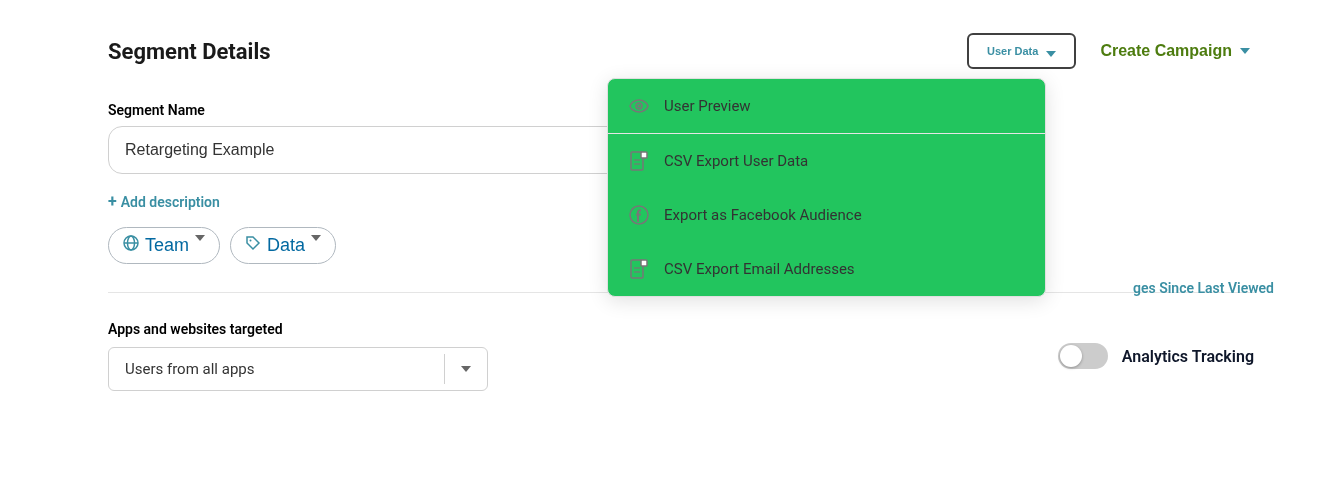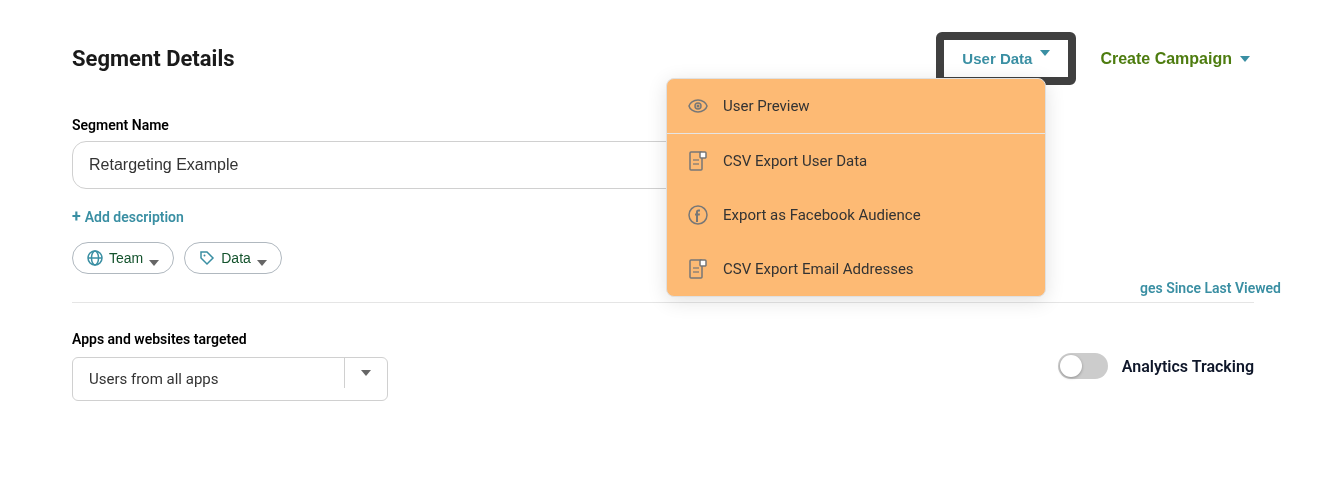--- a/index.html
+++ b/index.html
@@ -9,20 +9,21 @@
       color: #222;
       width: 1326px;
       height: 500px;
       overflow: hidden;
       position: relative;
     }
 
     .page-container {
       padding: 32px 72px;
       position: relative;
+      margin-left: 36px;
     }
 
     
     .header-row {
       display: flex;
       align-items: center;
       justify-content: space-between;
       margin-bottom: 32px;
     }
 
@@ -32,30 +33,30 @@
       color: #1a1a1a;
     }
 
     .header-buttons {
       display: flex;
       align-items: center;
       gap: 20px;
     }
 
     .btn-user-data {
-      border: 8px solid #404040;
+      border: 2px solid #404040;
       color: #3a8fa3;
       background: #fff;
       padding: 10px 18px;
       border-radius: 6px;
-      font-size: 15px;
-      font-weight: 600;
-      cursor: pointer;
-      display: flex;
-      align-items: flex-start;
+      font-size: 11px;
+      font-weight: 600;
+      cursor: pointer;
+      display: flex;
+      align-items: flex-end;
       gap: 8px;
     }
 
     .btn-create-campaign {
       border: none;
       color: #4d7c0f;
       background: #fff;
       padding: 10px 4px;
       font-size: 16px;
       font-weight: 600;
@@ -114,26 +115,26 @@
       display: flex;
       gap: 10px;
       margin-bottom: 28px;
     }
 
     .tag-btn {
       border: 1.5px solid #b0b8bf;
       background: #fff;
       border-radius: 20px;
       padding: 7px 14px;
-      font-size: 14px;
+      font-size: 18px;
       font-weight: 500;
-      color: #14532d;
-      cursor: pointer;
-      display: flex;
-      align-items: flex-end;
+      color: #0369a1;
+      cursor: pointer;
+      display: flex;
+      align-items: flex-start;
       gap: 6px;
     }
 
     
     .divider {
       border: none;
       border-top: 1px solid #e5e5e5;
       margin-bottom: 28px;
     }
 
@@ -142,25 +143,25 @@
       display: flex;
       align-items: center;
       justify-content: space-between;
       gap: 16px;
     }
 
     .apps-left {}
 
     .apps-select-wrapper {
       margin-top: 10px;
-      width: 316px;
+      width: 380px;
       border: 1.5px solid #d0d0d0;
       border-radius: 6px;
       display: flex;
-      align-items: flex-start;
+      align-items: center;
       overflow: hidden;
     }
 
     .apps-select-text {
       flex: 1;
       padding: 12px 16px;
       font-size: 15px;
       color: #333;
     }
 
@@ -207,31 +208,31 @@
       color: #0f172a;
     }
 
     
     .pages-link {
       color: #3a8fa3;
       font-size: 14px;
       font-weight: 600;
       cursor: pointer;
       position: absolute;
-      right: 45px;
+      right: 52px;
       top: 280px;
     }
 
     
     .dropdown-menu {
       position: absolute;
       top: 78px;
       right: 280px;
-      width: 380px;
-      background: #fdba74;
+      width: 439px;
+      background: #22c55e;
       border: 1px solid #e0e0e0;
       border-radius: 8px;
       box-shadow: 0 4px 20px rgba(0,0,0,0.12);
       z-index: 100;
     }
 
     .dropdown-item {
       display: flex;
       align-items: center;
       gap: 14px;

